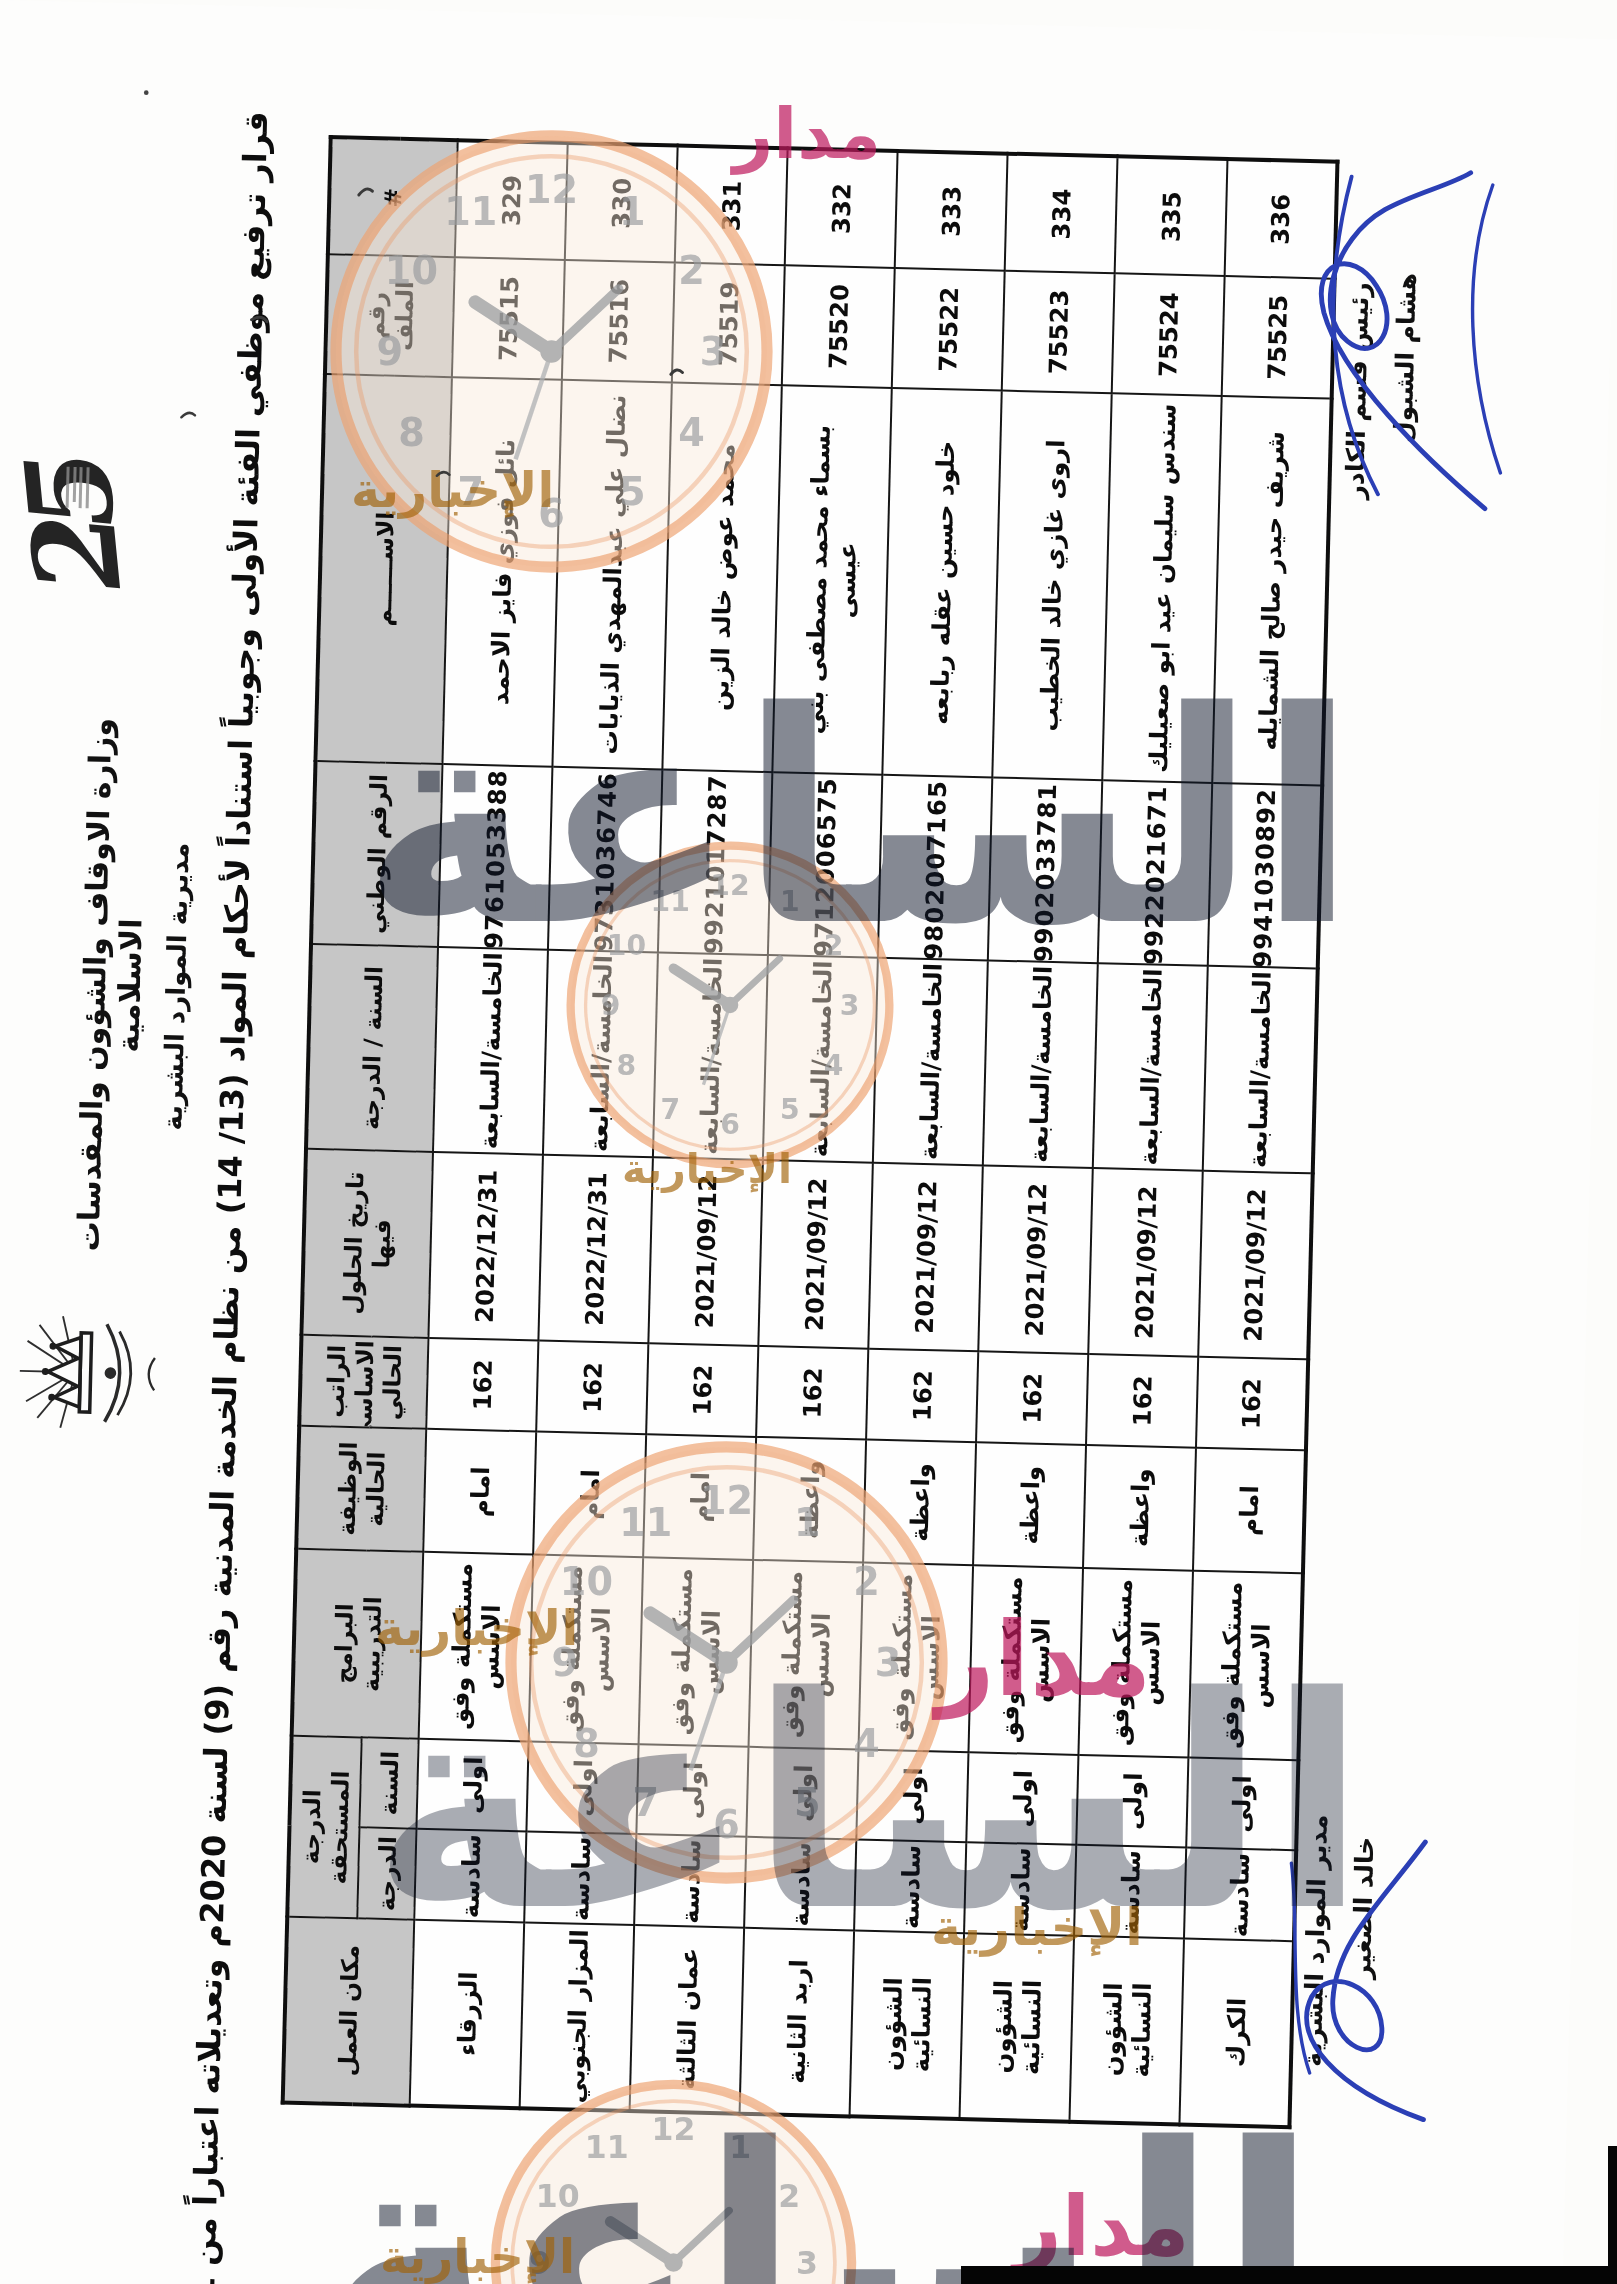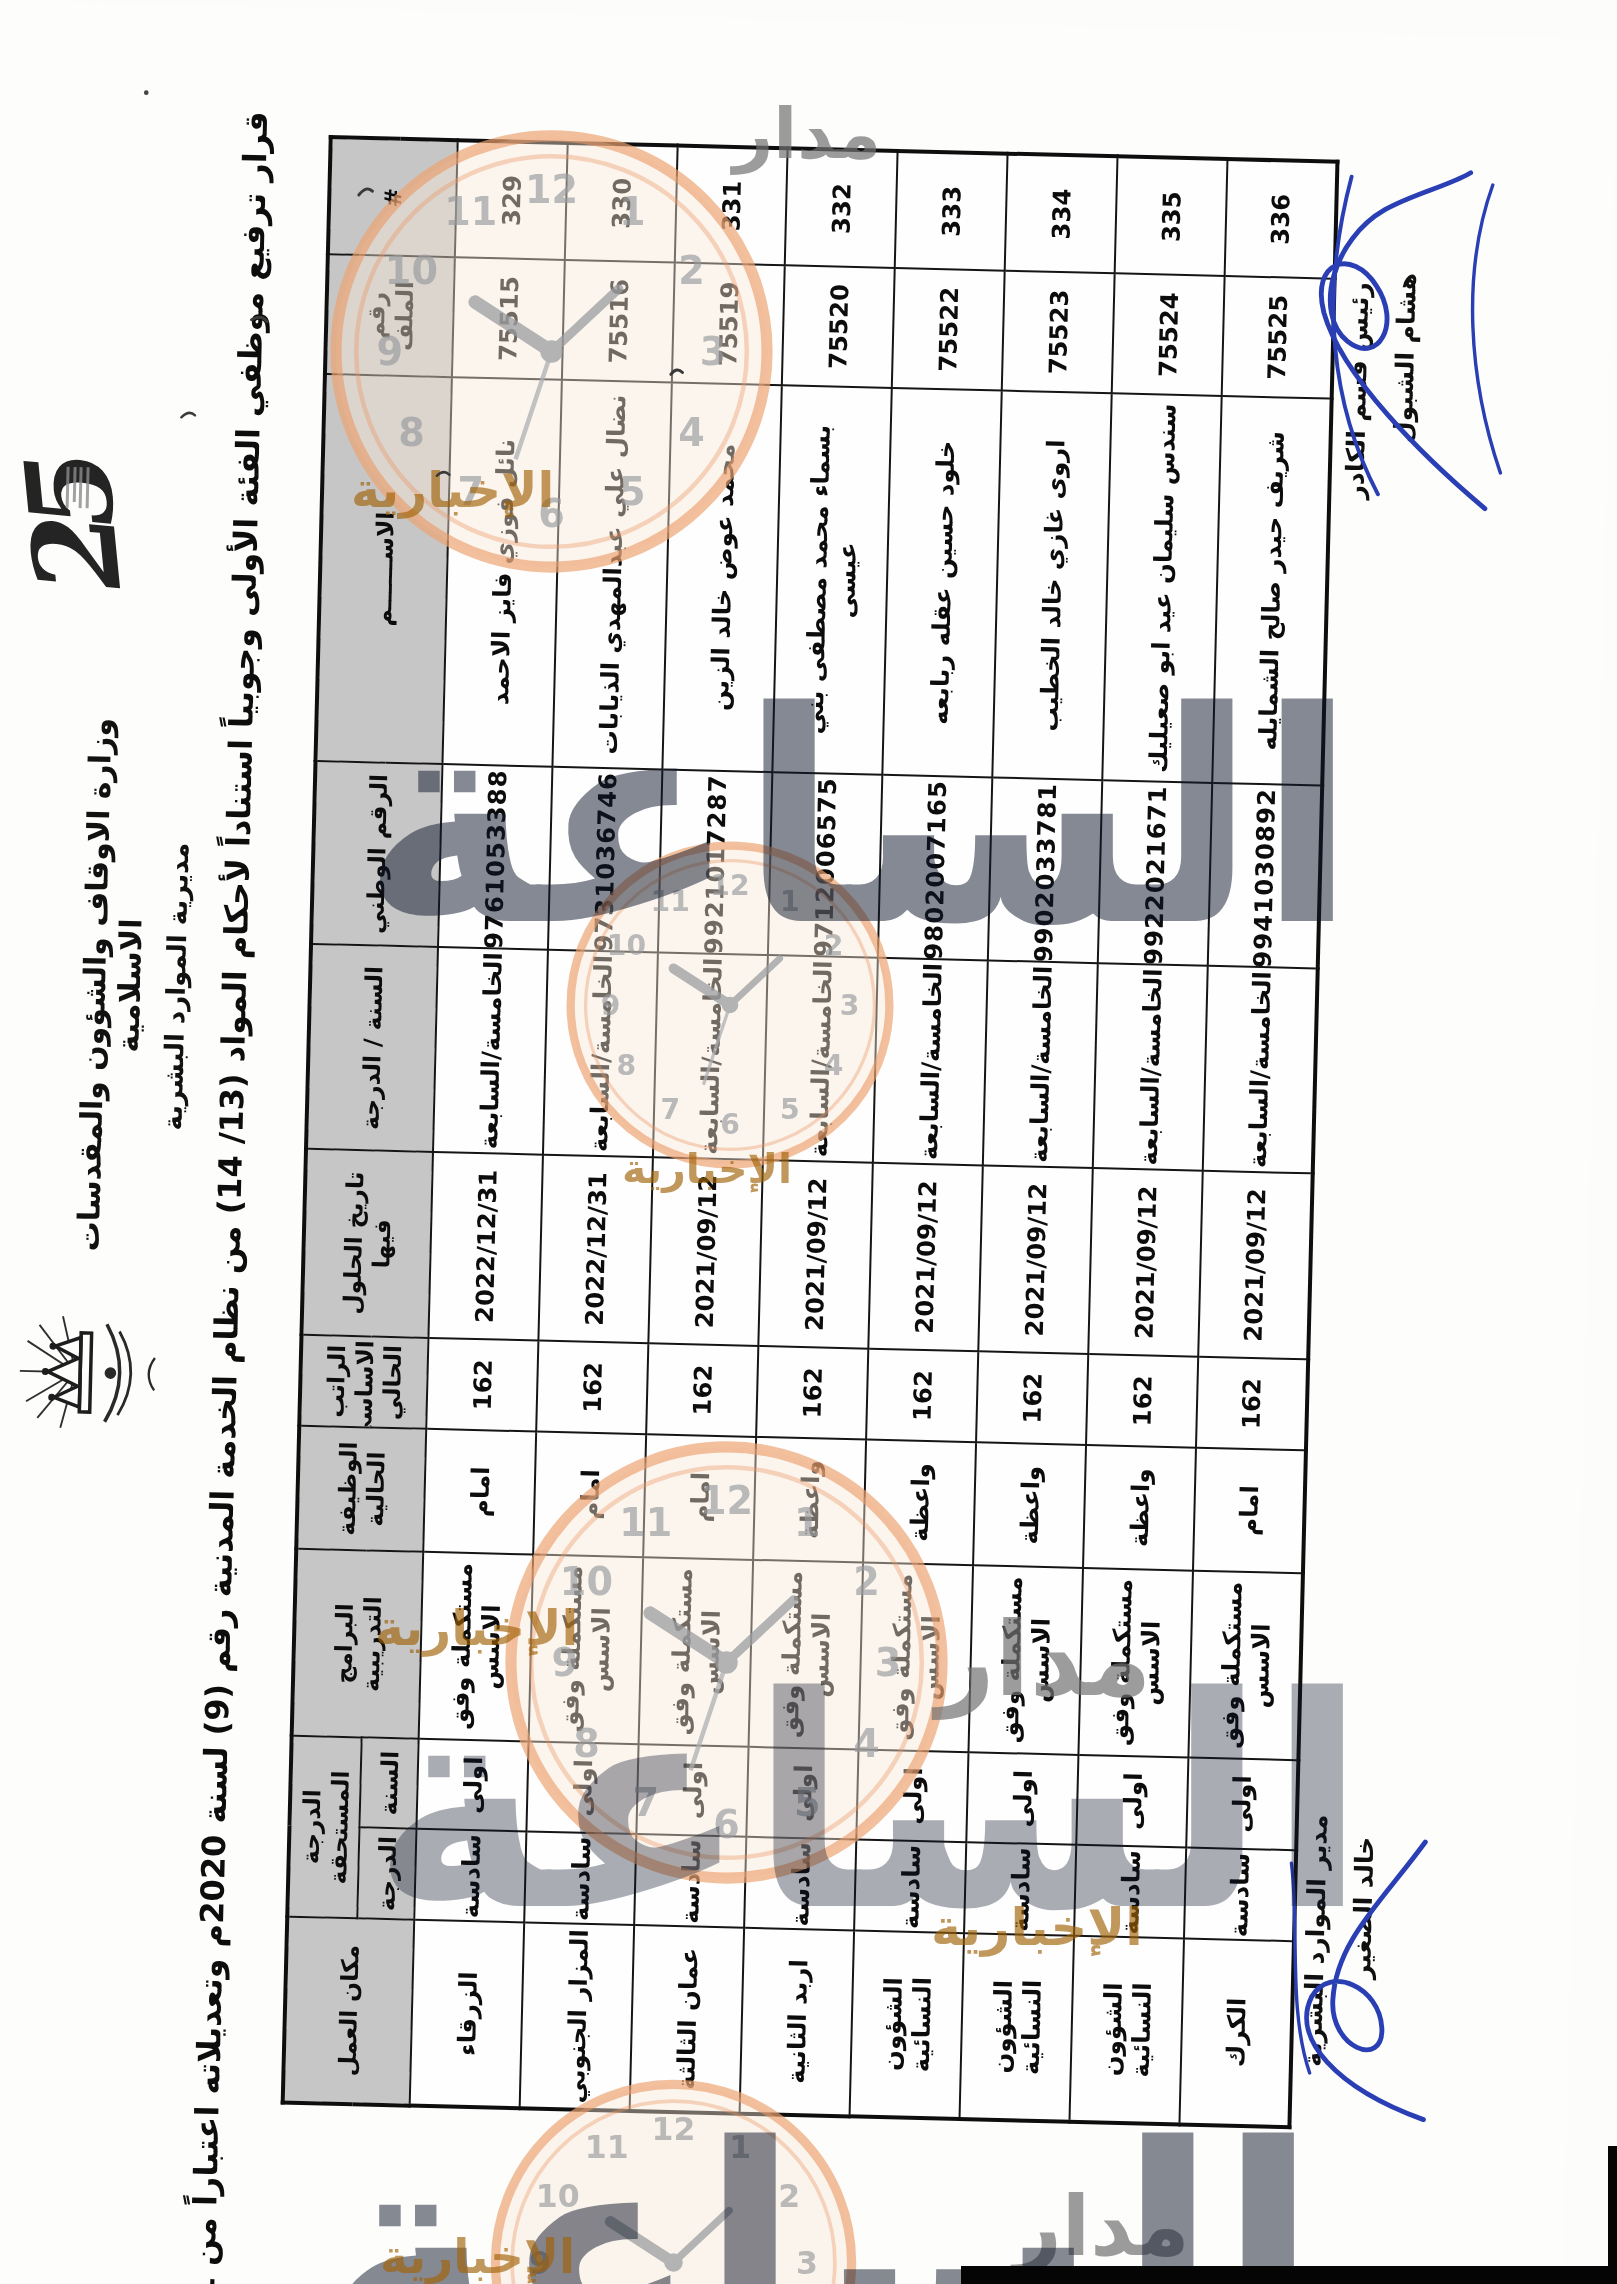--- a/index.html
+++ b/index.html
@@ -63,21 +63,21 @@
   .sig-hr{left:210px;top:1348px;width:332px;text-align:center;}
   .sig-hr .t2{margin-left:68px;letter-spacing:6.8px;}
   .ink{position:absolute;pointer-events:none;}
   .ink path{fill:none;stroke:#2b3fb5;stroke-linecap:round;stroke-linejoin:round;}
   
   .wm-layer{position:absolute;top:0;left:0;width:1618px;height:2284px;pointer-events:none;}
   .wm-clock{position:absolute;opacity:.85;}
   .wm-num{font-family:"DejaVu Sans",sans-serif;font-weight:bold;font-size:17px;fill:#a5a5a5;text-anchor:middle;opacity:.9;}
   .wm-word{position:absolute;font-weight:bold;color:#c9c9c9;line-height:1;white-space:nowrap;}
   .wm-akhbariya{color:#a16207;opacity:.65;}
-  .wm-madar{color:#737373;opacity:.7;}
+  .wm-madar{color:#be185d;opacity:.7;}
   .wm-giant{color:#0f172a;opacity:.5;letter-spacing:5.9px;}
   .specks{position:absolute;top:0;left:0;}
   .scan-edge{position:absolute;background:#050505;}
 </style>
 </head>
 <body>
 
 <div class="stage">
 
   <div class="land">

